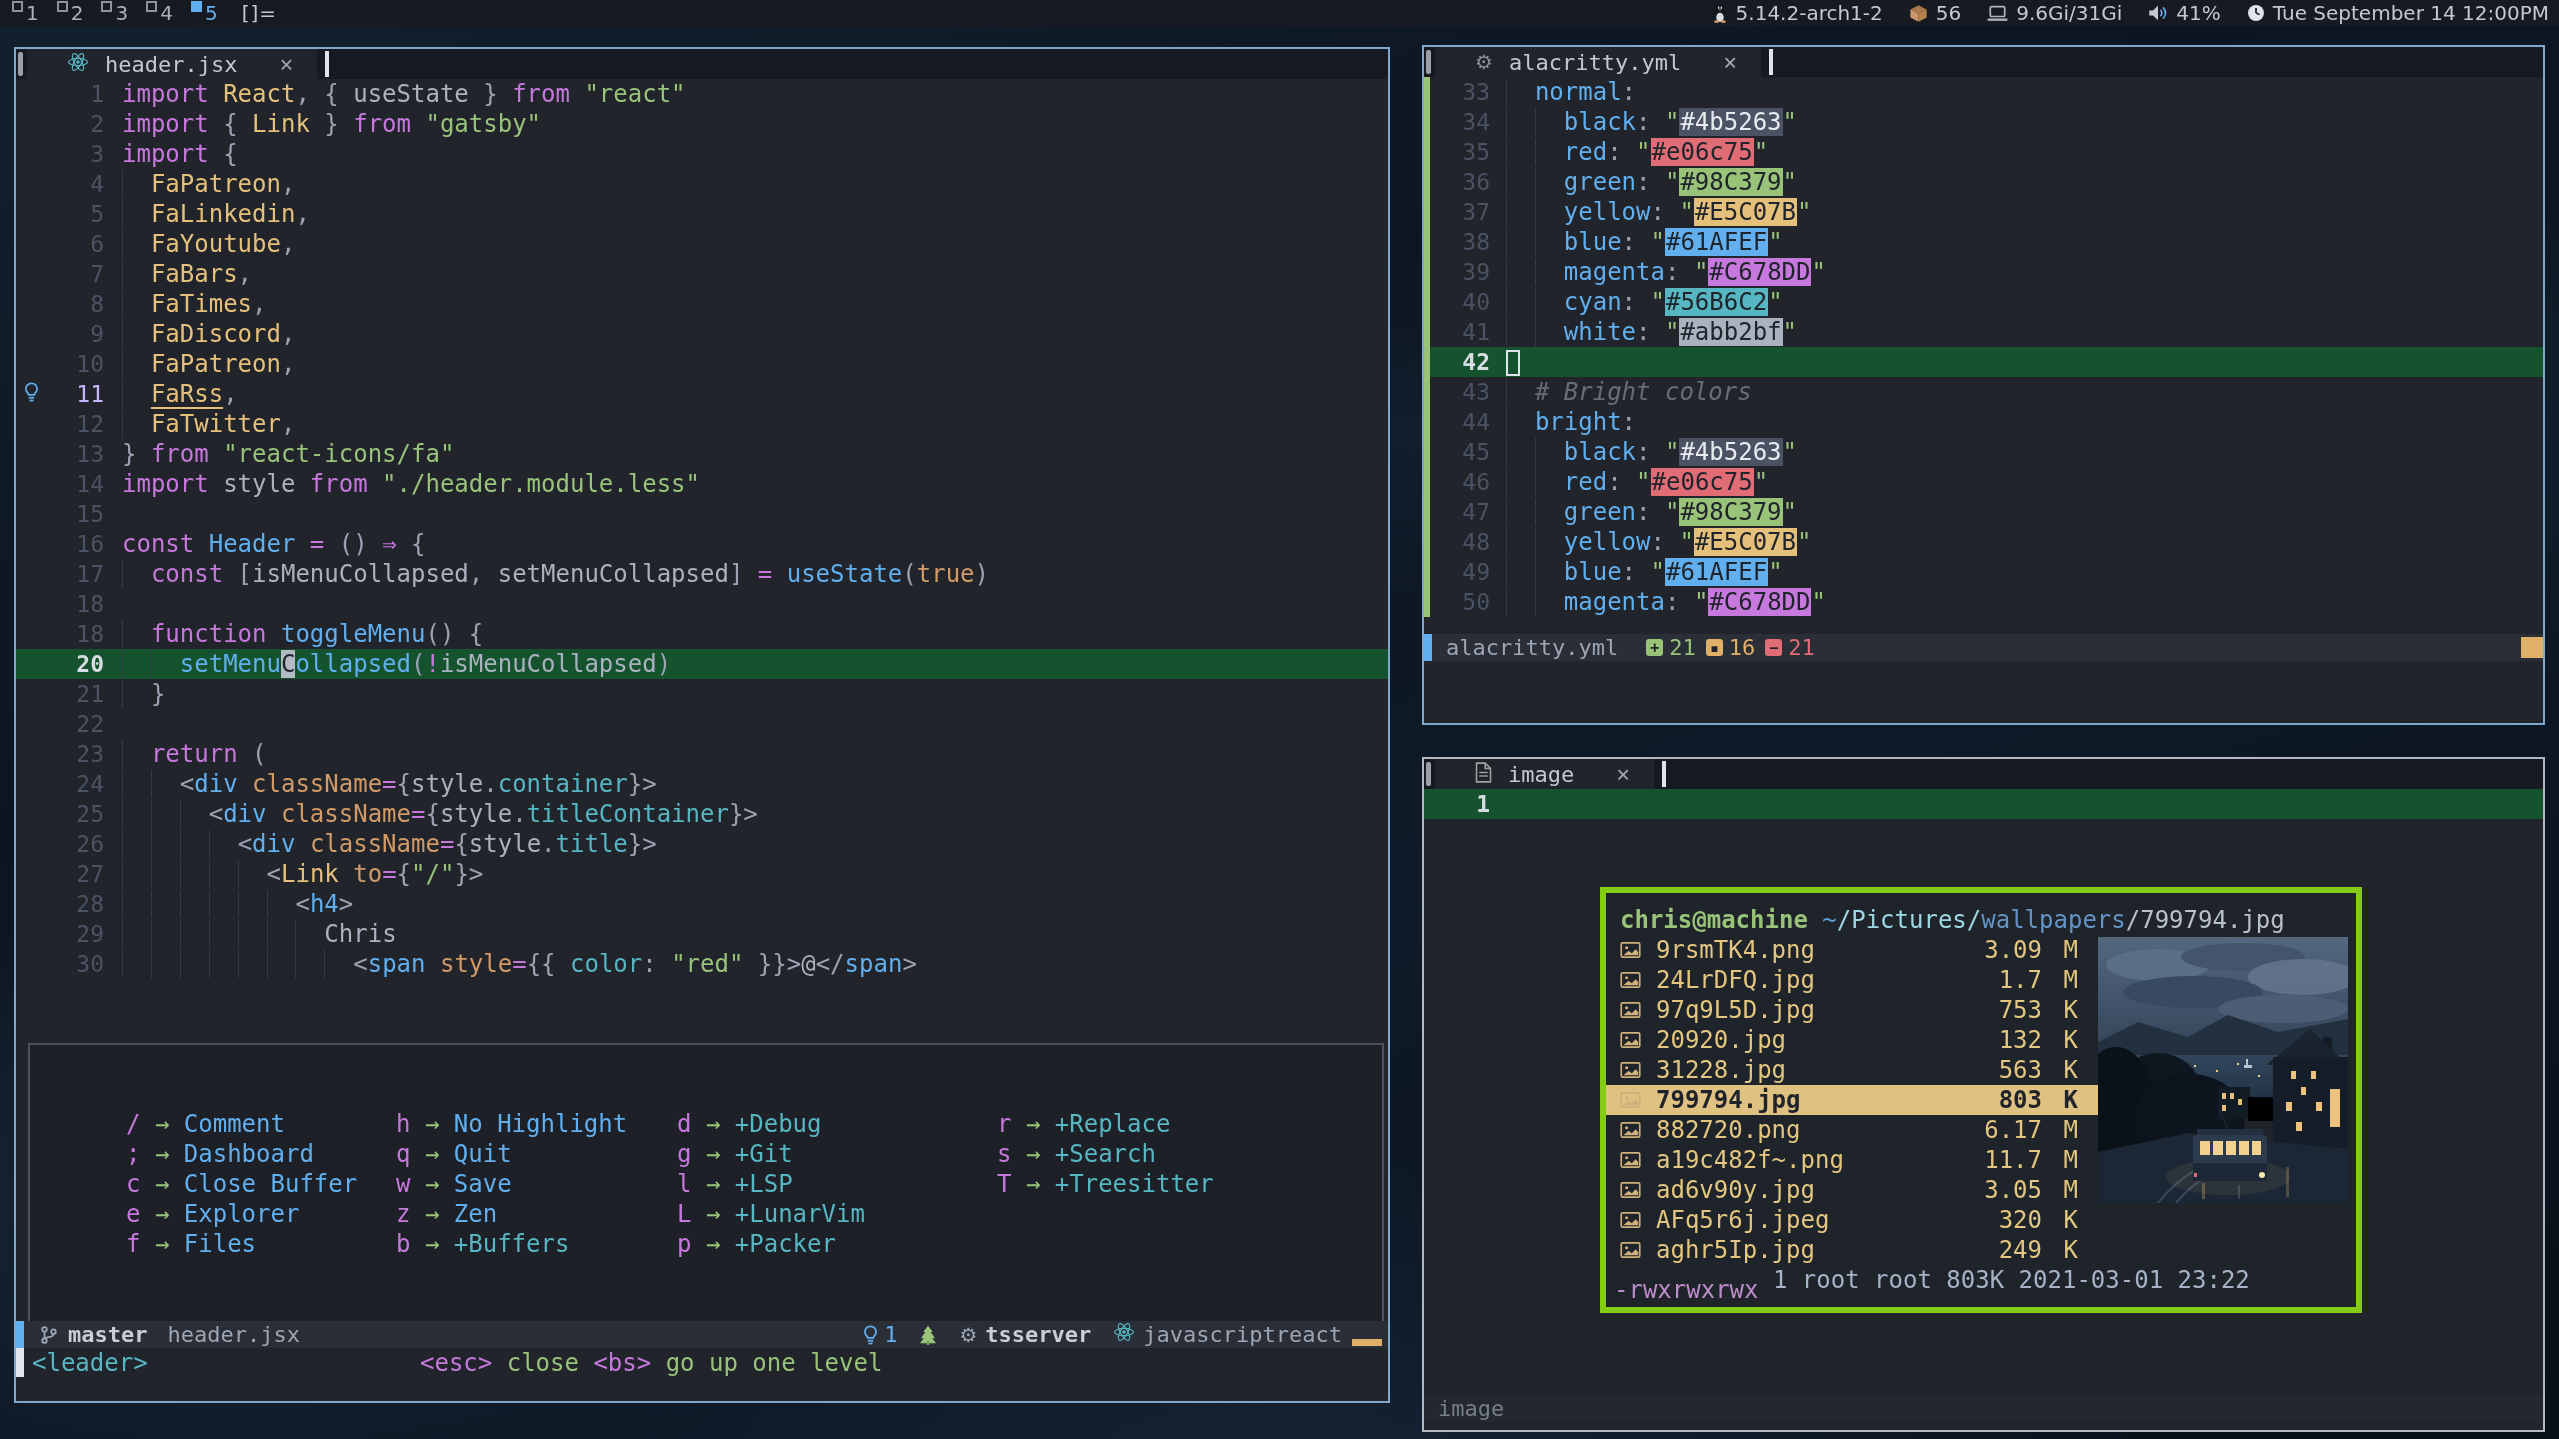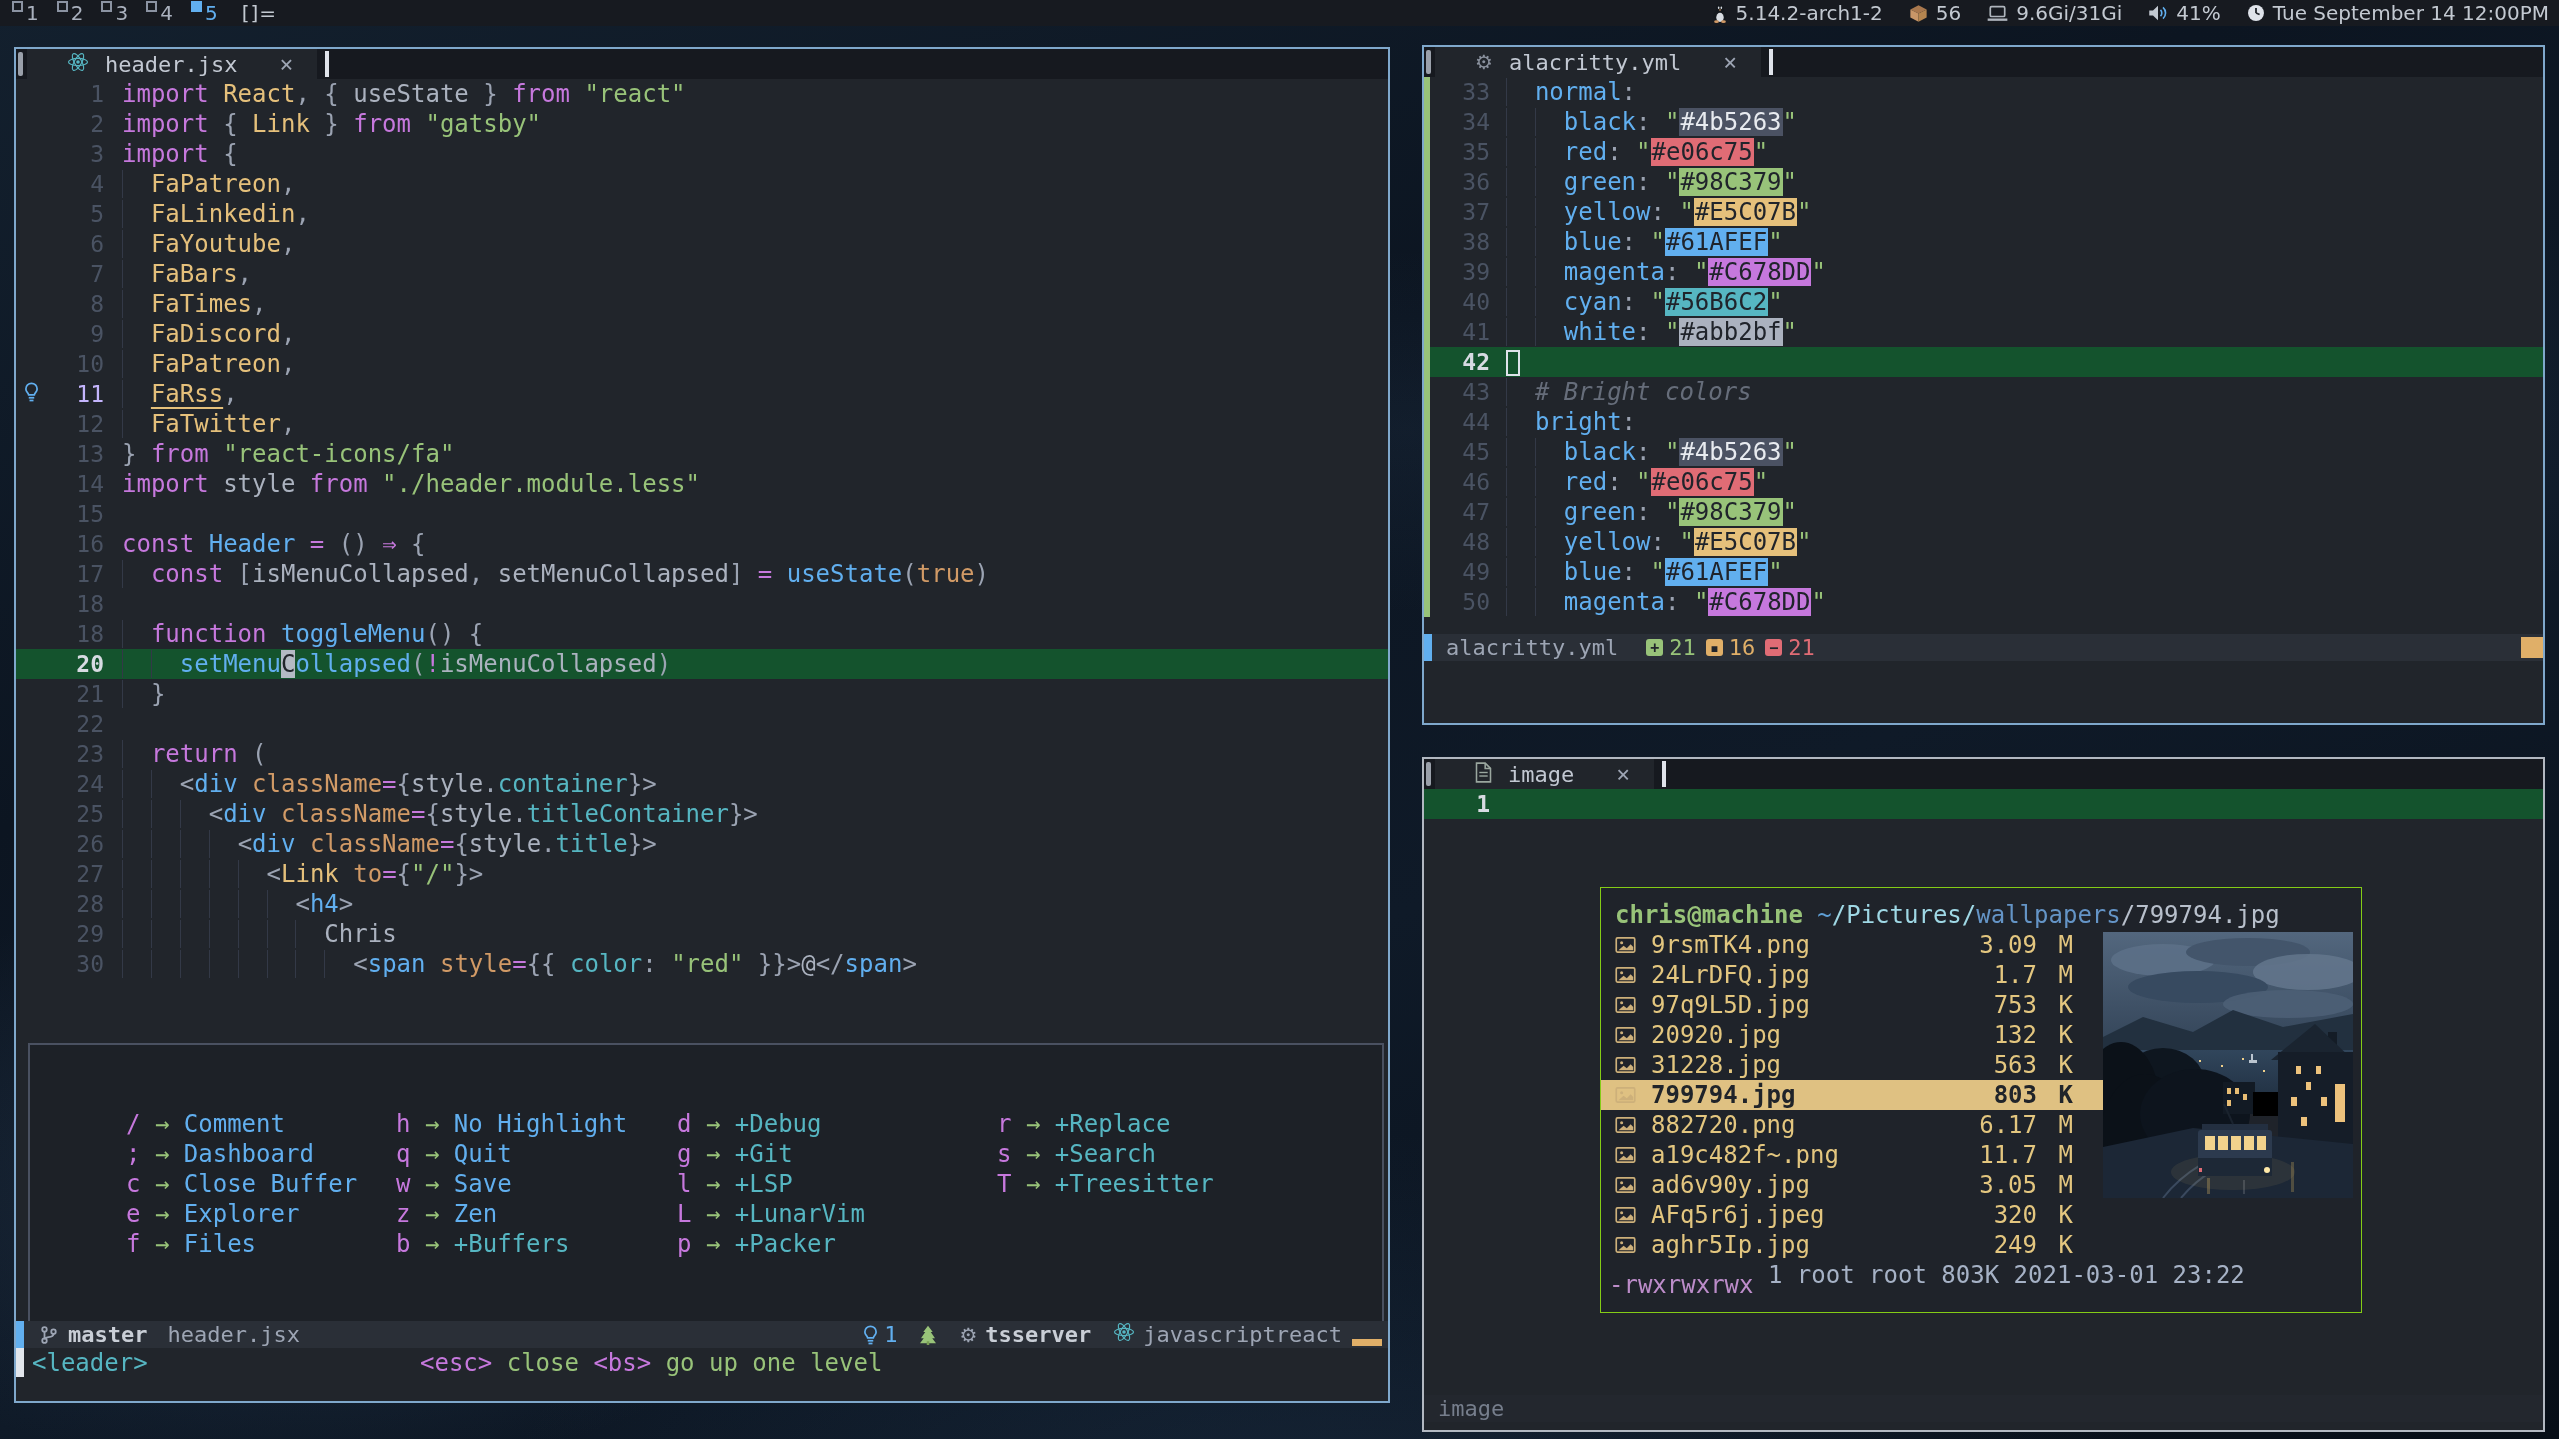--- a/index.html
+++ b/index.html
@@ -86,21 +86,21 @@
   .cmdline{flex:0 0 auto;height:29px;background:#21252b;display:flex;align-items:center;font-size:24px;position:relative;}
   .cmd-accent{width:8px;height:29px;background:#e2e6ec;flex:0 0 auto;}
   .cmd-leader{color:#56b6c2;margin-left:8px;}
   .cmd-hints{position:absolute;left:404px;white-space:pre;}
   .hint-key{color:#c678dd;} .hint-txt{color:#98c379;}
   .win-pad{flex:0 0 auto;background:#21252b;}
   .statusline-dim{flex:0 0 auto;height:27px;background:#23272e;color:#767e8c;display:flex;align-items:center;
     font-size:22px;padding-left:14px;}
   
   .term{position:absolute;left:176px;top:98px;width:762px;height:426px;background:#1f232a;
-    border:1px solid #84cc16;box-sizing:border-box;font-size:24px;line-height:30px;padding-top:12px;}
+    border:6px solid #84cc16;box-sizing:border-box;font-size:24px;line-height:30px;padding-top:12px;}
   .t-row{height:30px;white-space:pre;padding-left:14px;display:flex;align-items:center;}
   .t-host{color:#98c379;font-weight:bold;}
   .t-tilde{color:#5f9fd6;} .t-p1{color:#9fd8e5;} .t-p2{color:#6494c6;} .t-p3{color:#b8c0cc;}
   .file-row{width:506px;box-sizing:border-box;}
   .f-icon{width:36px;display:inline-flex;align-items:center;}
   .f-name{width:286px;color:#e3c67f;}
   .f-size{width:100px;text-align:right;color:#e3c67f;}
   .f-unit{width:36px;text-align:right;color:#e3c67f;}
   .file-row.sel{background:#dfc182;}
   .file-row.sel .f-name,.file-row.sel .f-size,.file-row.sel .f-unit{color:#20242a;font-weight:bold;}

